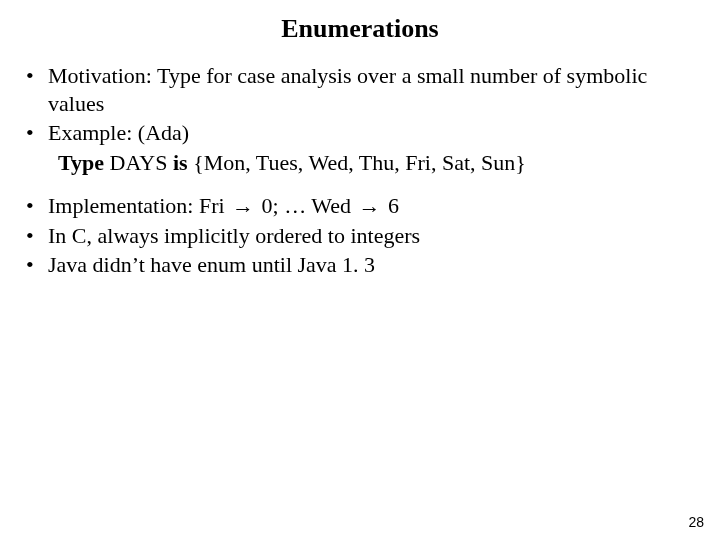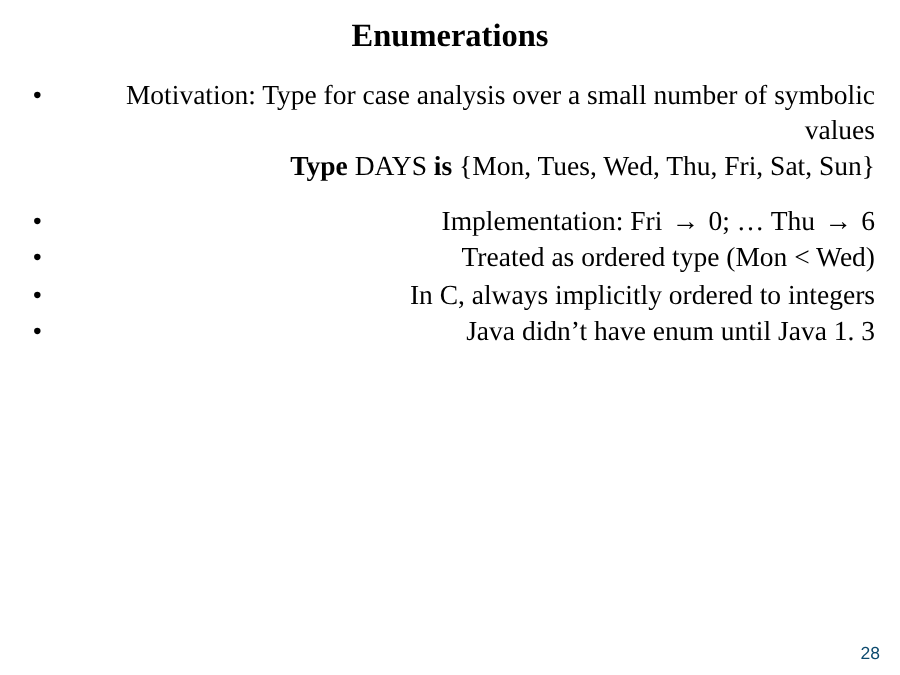--- a/index.html
+++ b/index.html
@@ -22,21 +22,20 @@
     text-align: center;
     font-weight: bold;
     font-size: 26px;
     padding-top: 14px;
     padding-bottom: 8px;
   }
   .body {
     padding: 10px 20px 0 20px;
     font-size: 22px;
     line-height: 1.25;
-    text-align: right;
   }
   ul.bullets {
     list-style: none;
     margin: 0;
     padding: 0;
   }
   ul.bullets > li {
     position: relative;
     padding-left: 28px;
     margin: 0 0 2px 0;
@@ -51,46 +50,46 @@
     padding-left: 38px;
     margin: 0 0 16px 0;
   }
   .b { font-weight: bold; }
   .pagenum {
     position: absolute;
     right: 16px;
     bottom: 10px;
     font-size: 14px;
     font-family: Arial, Helvetica, sans-serif;
-    color: #0c4a6e;
+    color: #000000;
     text-align: center;
   }
   .arrow {
     display: inline-block;
     padding: 0 2px;
   }
 </style>
 </head>
 <body>
 
 <div class="slide">
 
   <div class="title">Enumerations</div>
 
   <div class="body">
     <ul class="bullets">
       <li>Motivation: Type for case analysis over a small number of symbolic values</li>
+      <li>Example: (Ada)</li>
     </ul>
     <div class="indent">
       <span class="b">Type</span><span> DAYS </span><span class="b">is</span><span> {Mon, Tues, Wed, Thu, Fri, Sat, Sun}</span>
     </div>
     <ul class="bullets">
       <li>
-        <span>Implementation: Fri </span><span class="arrow">→</span><span> 0; … Thu </span><span class="arrow">→</span><span> 6</span>
+        <span>Implementation: Fri </span><span class="arrow">→</span><span> 0; … Wed </span><span class="arrow">→</span><span> 6</span>
       </li>
-      <li>Treated as ordered type (Mon &lt; Wed)</li>
       <li>In C, always implicitly ordered to integers</li>
       <li>Java didn’t have enum until Java 1. 3</li>
     </ul>
   </div>
 
   <div class="pagenum">28</div>
 </div>
 
 </body></html>

